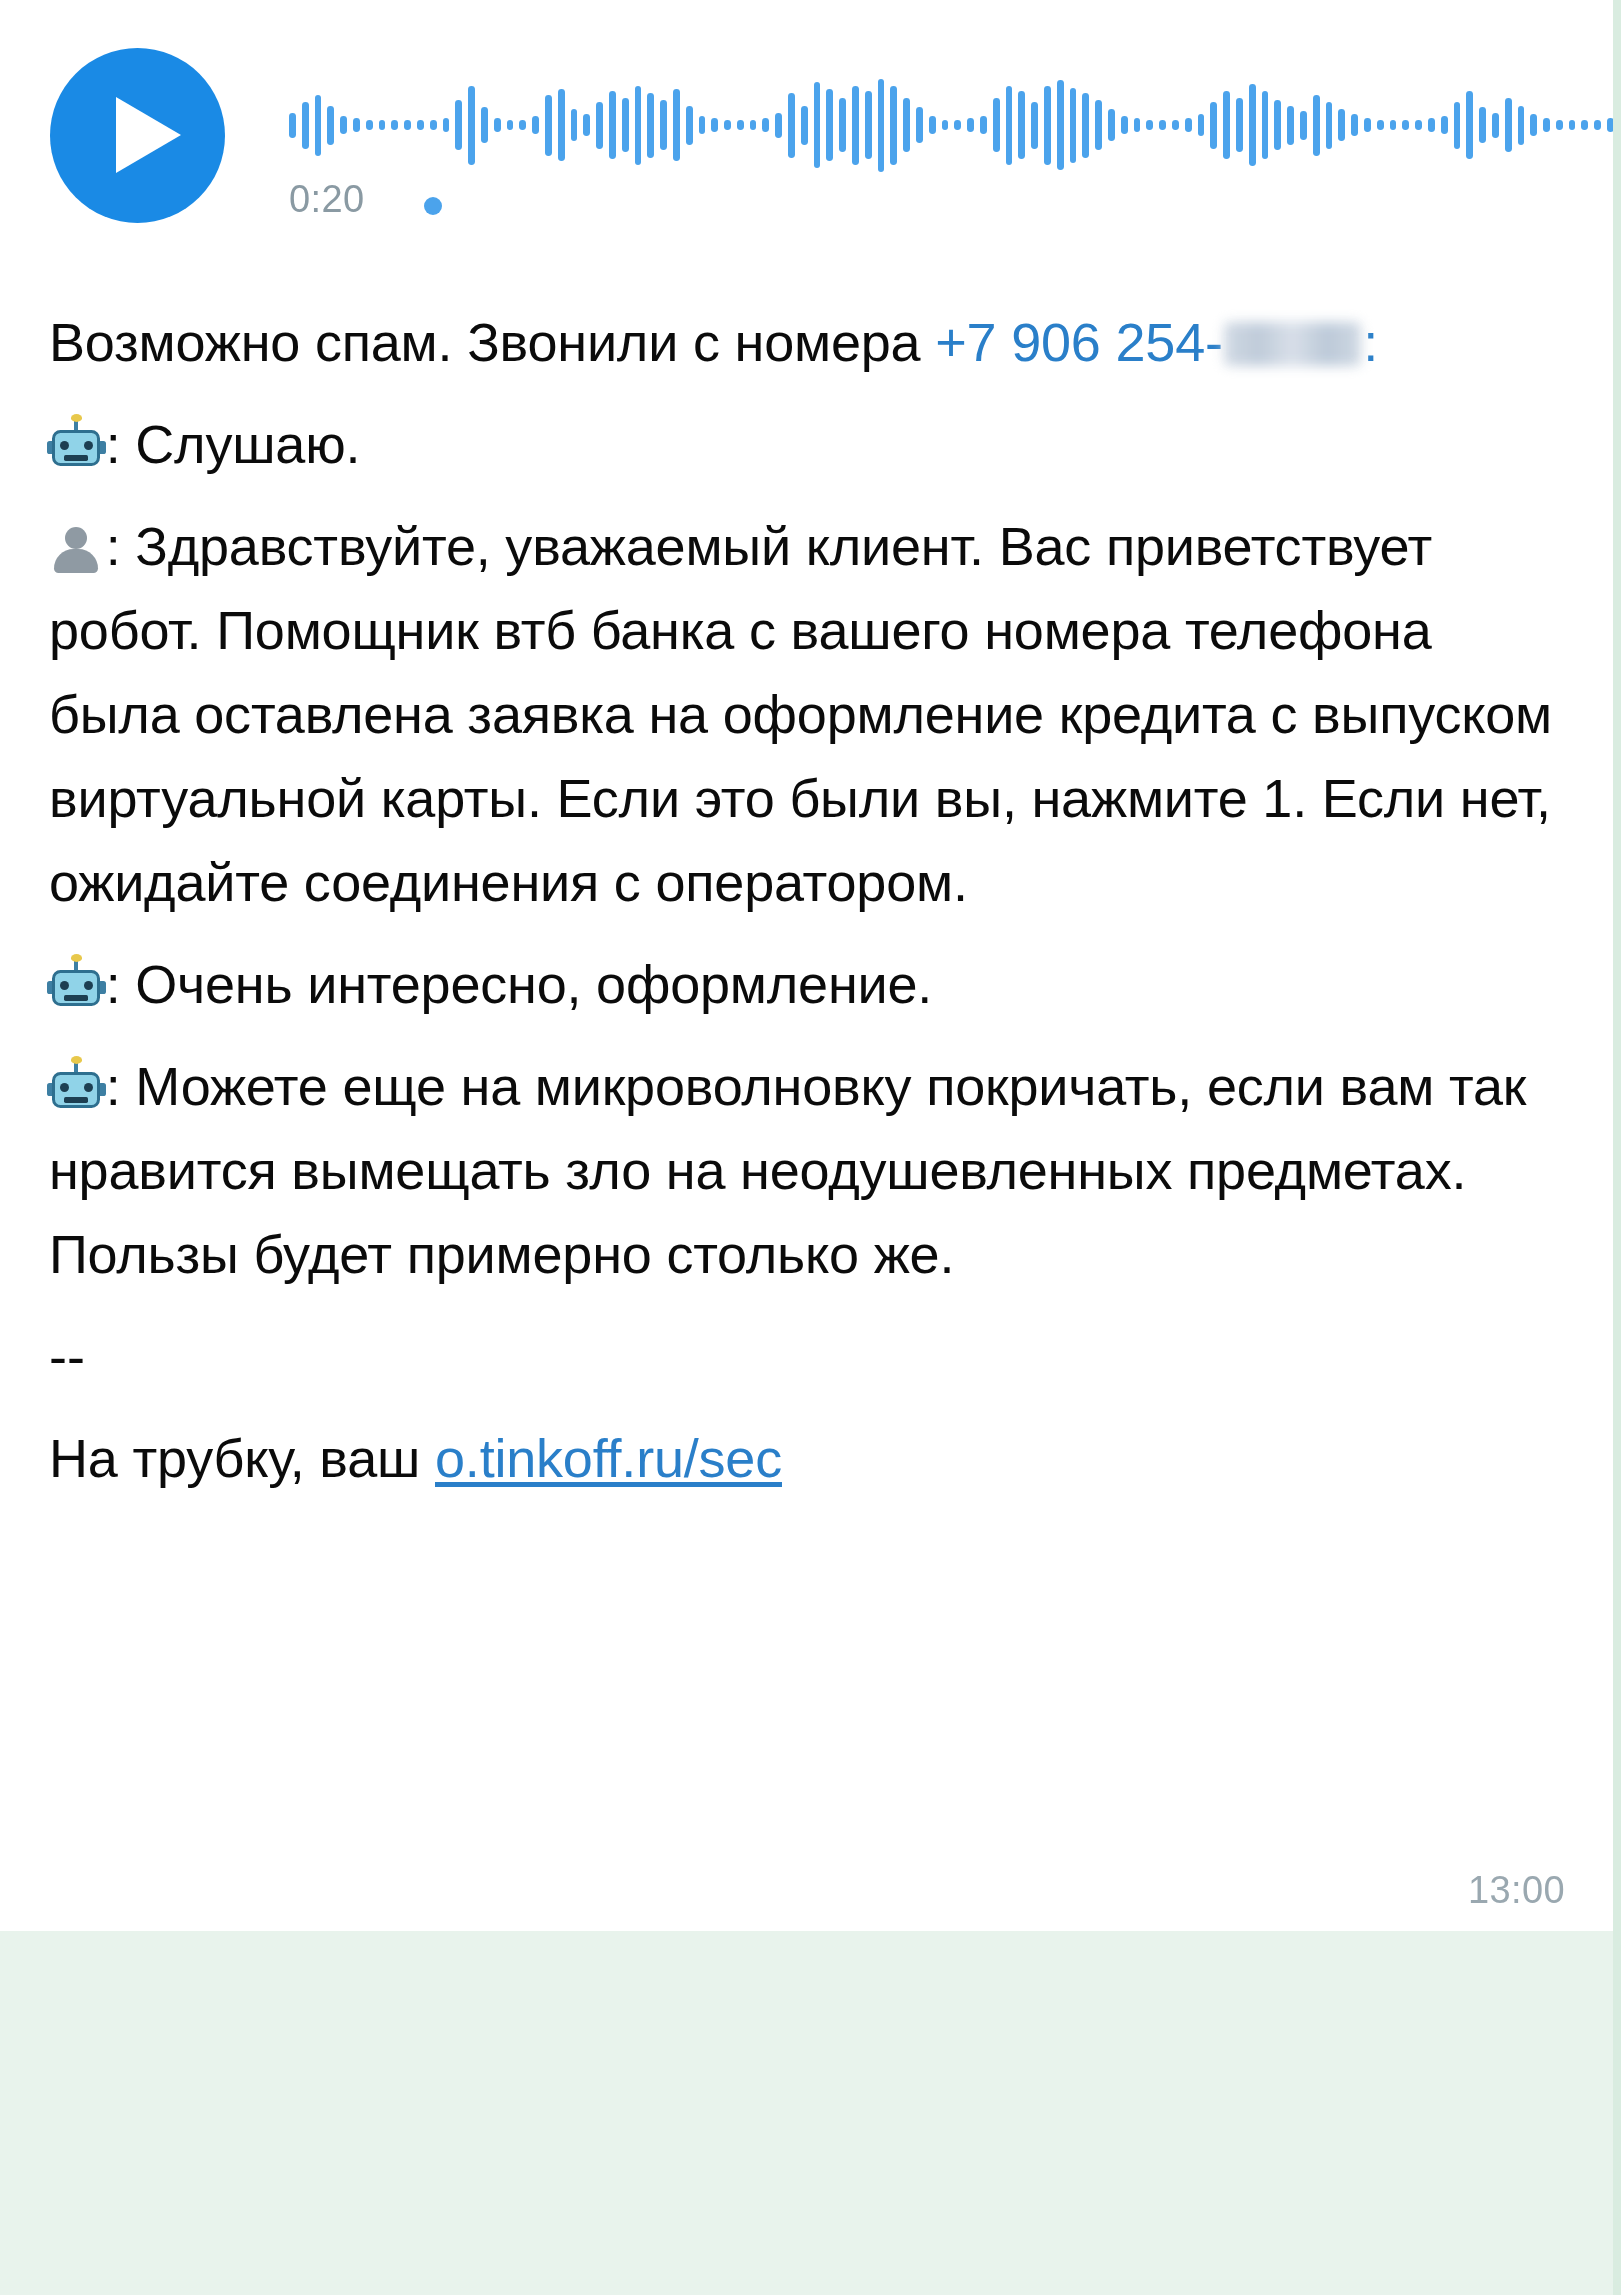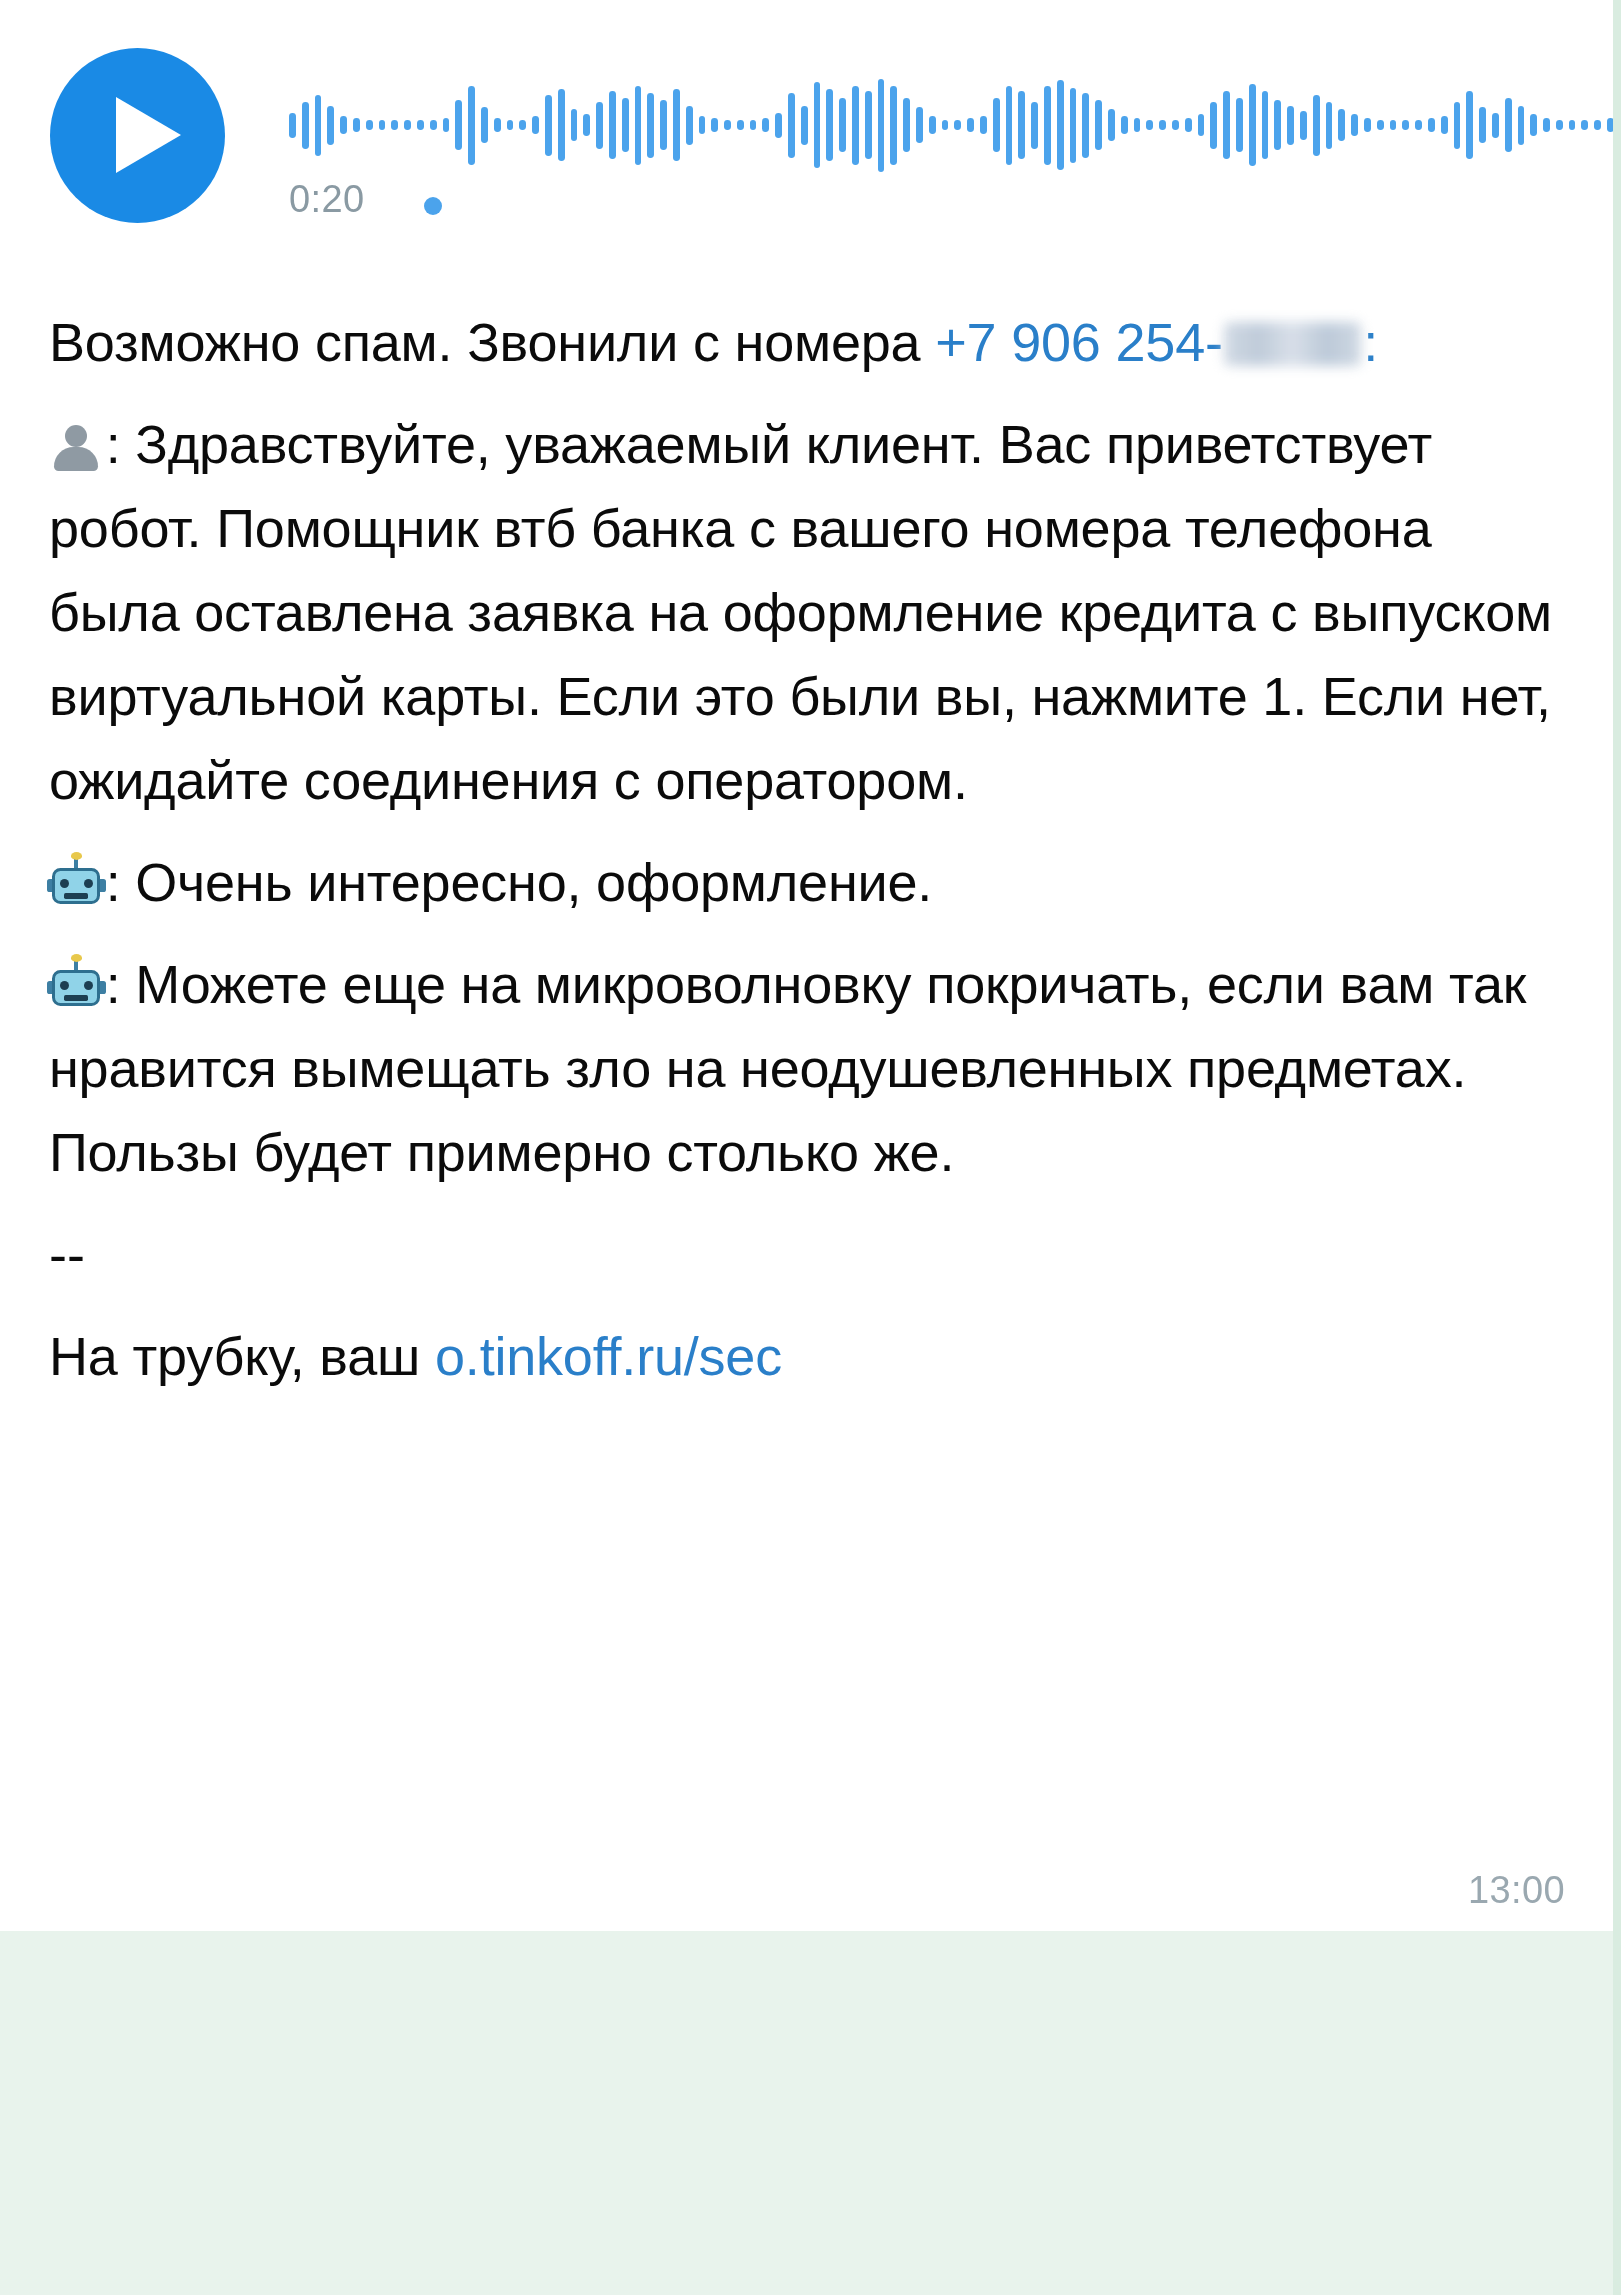--- a/index.html
+++ b/index.html
@@ -191,20 +191,21 @@
     width: 44px; height: 24px;
     background: #8f9aa3;
     border-radius: 22px 22px 5.1px 5.1px;
   }
 
   .sig-dashes {
     letter-spacing: 0px;
   }
   .sig-link {
     color: #2a7fc9;
+    text-decoration: underline;
     text-underline-offset: 5.1px;
   }
 
   .timestamp {
     position: absolute;
     right: 48px;
     bottom: 19px;
     font-size: 38px;
     color: #9aa8b0;
     letter-spacing: 0.4px;
@@ -337,20 +338,23 @@
       </div>
     <div class="voice-duration">0:20</div>
     <div class="unread-dot"></div>
   </div>
 
   <div class="msg-text">
     <p>
       <span>Возможно спам. Звонили с номера </span><span class="link-blue">+7 906 254-</span><span class="redacted"></span><span class="link-blue">:</span>
     </p>
 
+    <p>
+      <span class="bot-emoji"><span class="ant"></span><span class="ear-l"></span><span class="ear-r"></span><span class="head"></span><span class="eye-l"></span><span class="eye-r"></span><span class="mouth"></span></span><span>: Слушаю.</span>
+    </p>
 
     <p>
       <span class="person-emoji"><span class="p-head"></span><span class="p-body"></span></span><span>: Здравствуйте, уважаемый клиент. Вас приветствует робот. Помощник втб банка с вашего номера телефона была оставлена заявка на оформление кредита с выпуском виртуальной карты. Если это были вы, нажмите 1. Если нет, ожидайте соединения с оператором.</span>
     </p>
 
     <p>
       <span class="bot-emoji"><span class="ant"></span><span class="ear-l"></span><span class="ear-r"></span><span class="head"></span><span class="eye-l"></span><span class="eye-r"></span><span class="mouth"></span></span><span>: Очень интересно, оформление.</span>
     </p>
 
 

